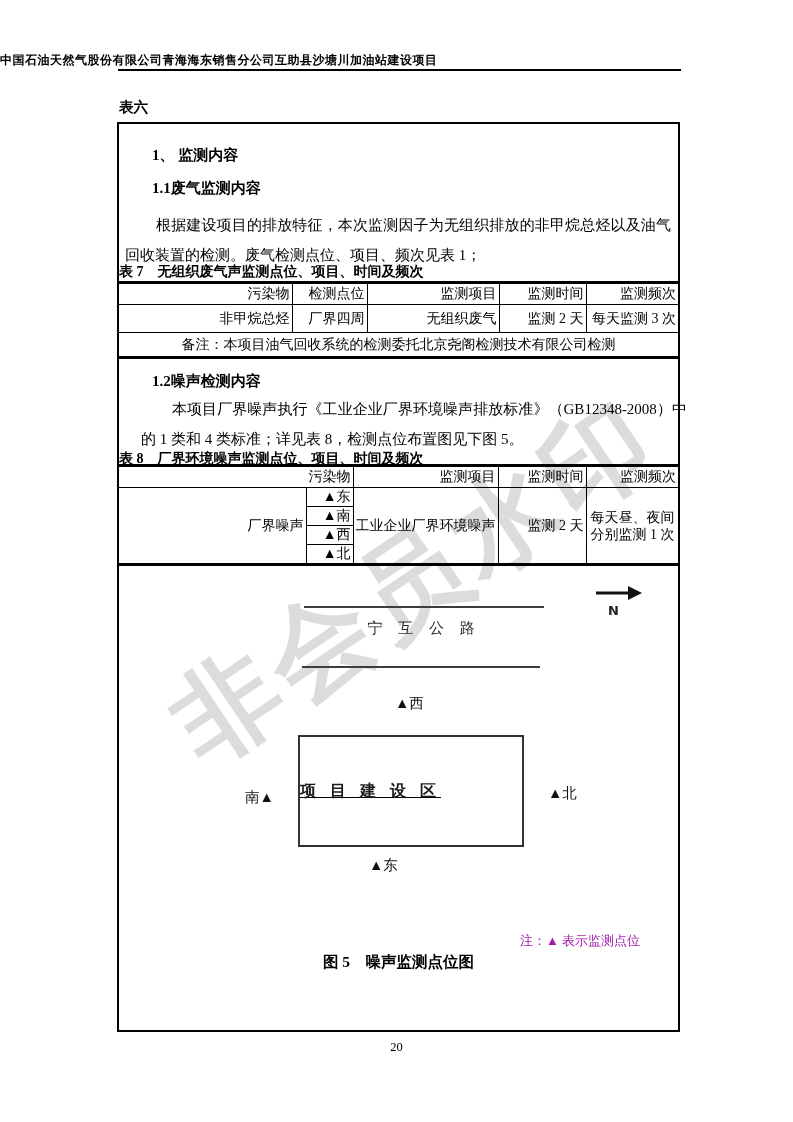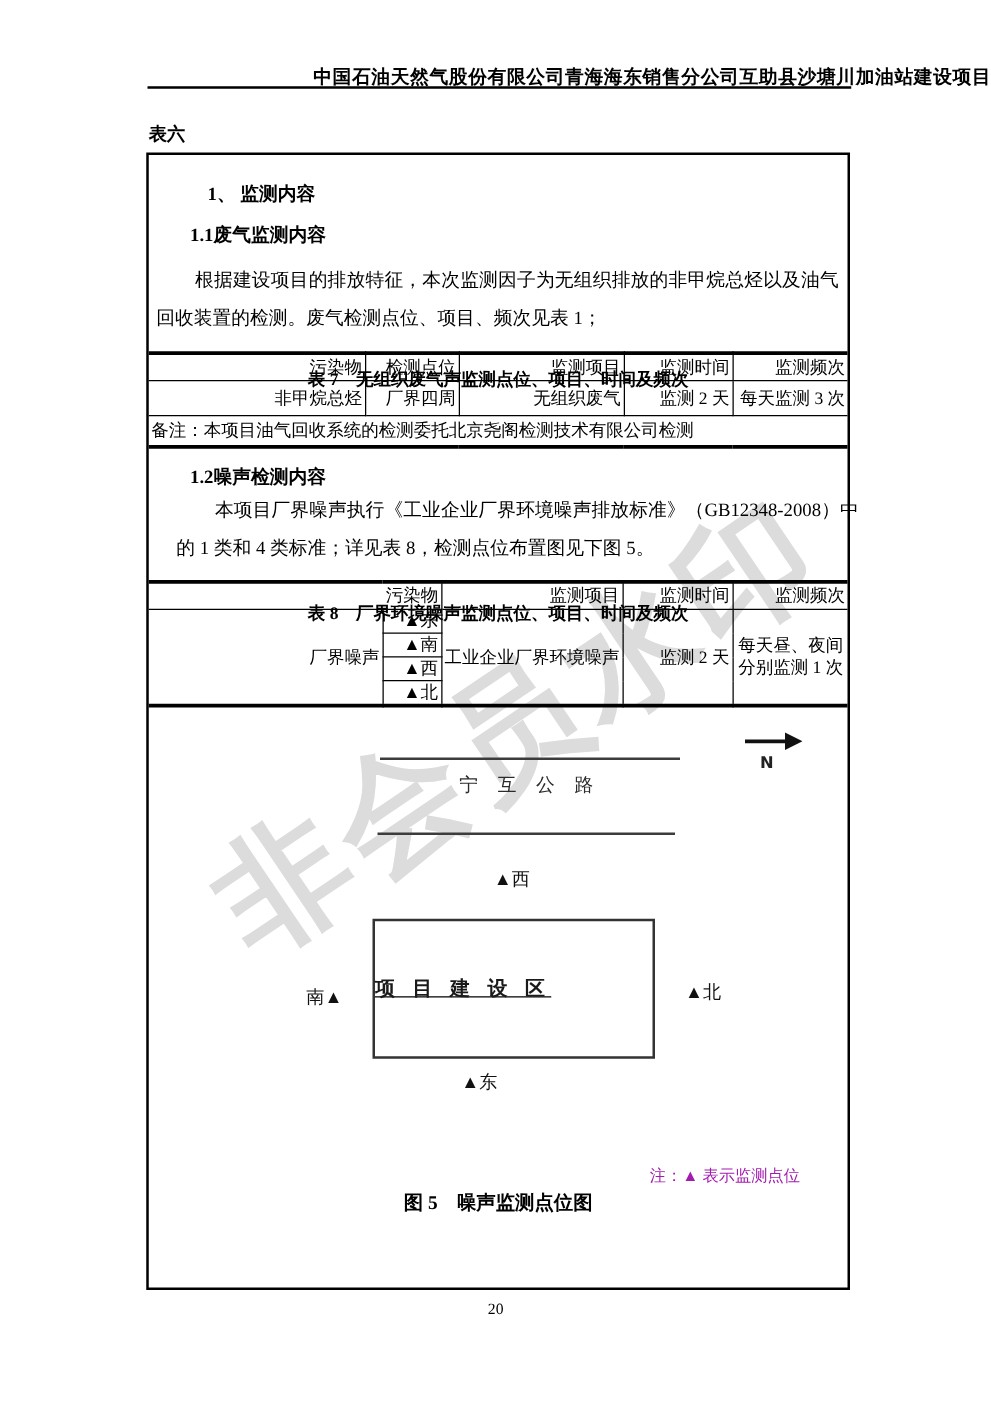--- a/index.html
+++ b/index.html
@@ -4,56 +4,56 @@
 <style>
   html,body{margin:0;padding:0;}
   body{
     width:793px;height:1122px;position:relative;background:#ffffff;
     font-family:"Liberation Serif","DejaVu Sans",serif;color:#000;
     overflow:hidden;
   }
   .abs{position:absolute;}
 
   
-  #doc-title{left:0;top:52px;width:100%;text-align:right;font-size:15px;font-weight:bold;letter-spacing:.5px;}
+  #doc-title{left:0;top:52px;width:100%;text-align:left;font-size:12px;font-weight:bold;letter-spacing:.5px;}
   #header-rule{left:118px;top:69px;width:563px;height:2px;background:#000;}
   #table-six{left:119px;top:98px;font-size:14.5px;font-weight:bold;}
 
   
   #watermark{
     left:137px;top:512px;white-space:nowrap;z-index:0;
     font-family:"DejaVu Sans",sans-serif;font-size:105px;font-weight:bold;
     letter-spacing:6px;color:#dcdcdc;transform:rotate(-34deg);transform-origin:50% 50%;
     user-select:none;
   }
 
   
   #content-box{left:117px;top:122px;width:559px;height:906px;border:2px solid #000;z-index:1;}
   .h-section{font-size:15px;font-weight:bold;}
-  #heading-1{left:47px;top:22px;text-align:right;}
+  #heading-1{left:33px;top:22px;text-align:right;}
   #heading-1-1{left:33px;top:55px;}
   .para{left:6px;width:546px;font-size:15px;line-height:30px;text-align:justify;text-indent:31px;}
   #para-1{top:86px;}
   #heading-1-2{left:33px;top:248px;}
   #para-2{top:270px;margin-left:16px;}
 
-  .tbl-title{left:0;width:100%;text-align:center;font-size:14px;font-weight:bold;margin-top:32px;}
+  .tbl-title{left:0;width:100%;text-align:left;font-size:14px;font-weight:bold;}
   #table7-title{top:139px;}
   #table8-title{top:326px;}
 
   table{border-collapse:collapse;table-layout:fixed;width:559px;background:transparent;}
   #table7{position:absolute;left:0;top:157px;border-top:3px solid #000;border-bottom:3px solid #000;}
   #table8{position:absolute;left:0;top:340px;border-top:3px solid #000;border-bottom:3px solid #000;}
   td,th{border:1px solid #000;font-weight:normal;font-size:14px;text-align:right;vertical-align:middle;padding:0 2px;overflow:hidden;}
   td:first-child,th:first-child{border-left:none;}
   td:last-child,th:last-child{border-right:none;}
   #table7 .hrow{height:22px;}
   #table7 .drow{height:28px;}
   #table7 .nrow{height:25px;}
-  #table7 .note-cell{border-left:none;border-right:none;text-align:left;}
+  #table7 .note-cell{border-left:none;border-right:none;text-align:center;}
   #table8 .hrow{height:22px;}
   #table8 .srow{height:19px;}
   #table8 .freq-cell{text-align:left;line-height:17px;padding-left:4px;}
 
   
   #figure5{left:0;top:446px;width:559px;height:392px;}
   #north-arrow{left:477px;top:14px;}
   #north-label{left:489px;top:33px;font-size:13px;font-weight:bold;color:#222;font-family:"DejaVu Sans",sans-serif;}
   .road-line{height:0;border-top:2px solid #3c3c3c;}
   #road-line-top{left:185px;top:36px;width:240px;}

